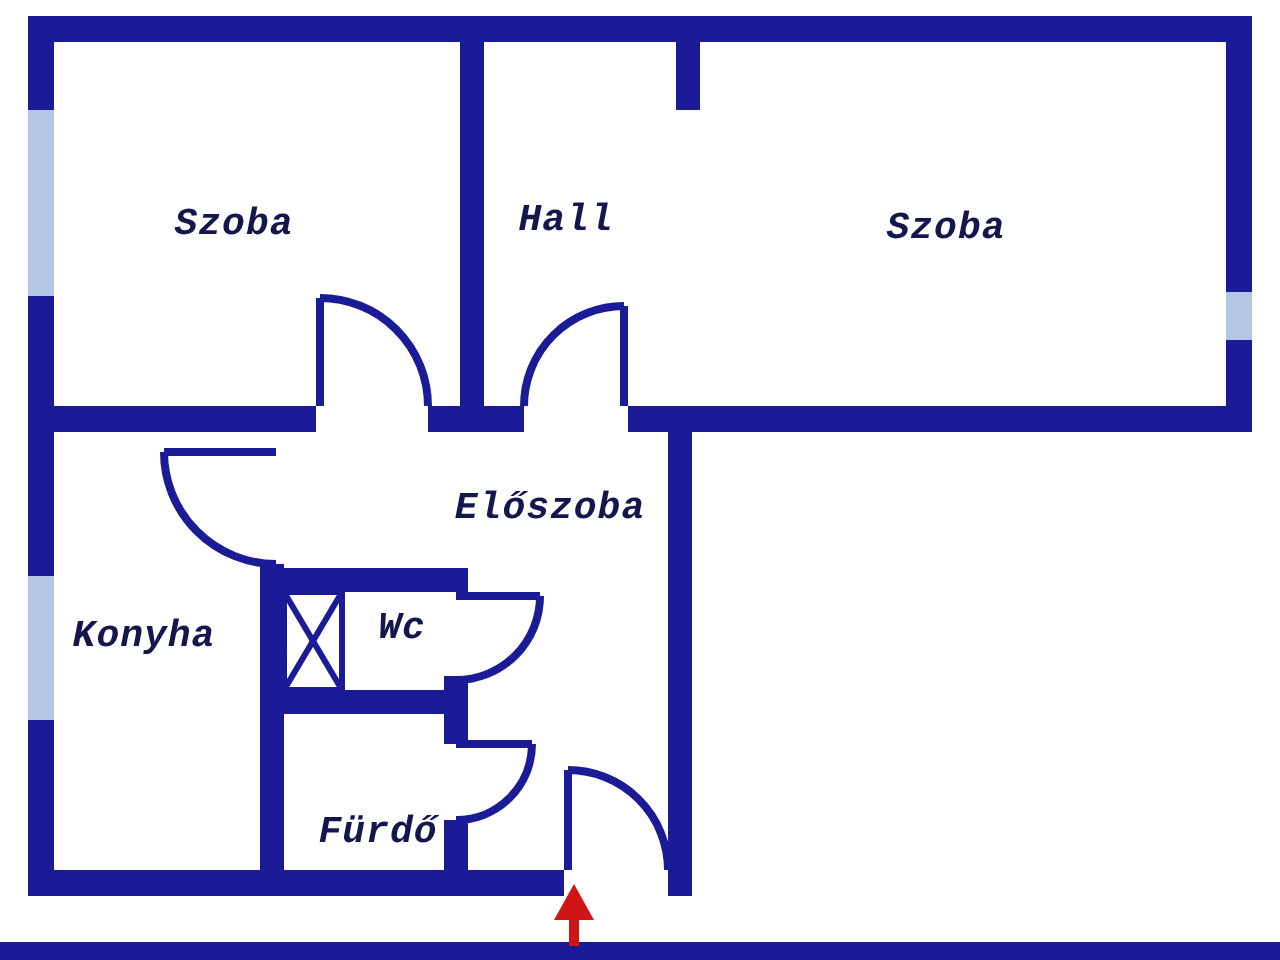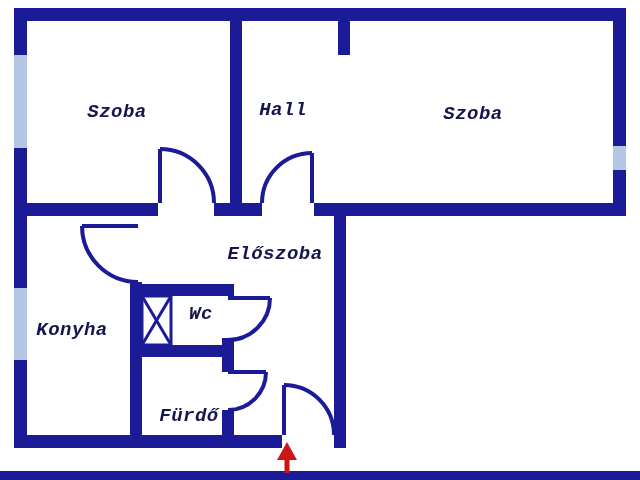--- a/index.html
+++ b/index.html
@@ -12,21 +12,21 @@
   .shaft{stroke:var(--color-wall,#1b1b97);stroke-width:3;fill:#ffffff;}
   .shaft-x{stroke:var(--color-wall,#1b1b97);stroke-width:3;}
   .arrow-shaft{stroke:var(--color-arrow,#cf1515);stroke-width:5;}
   .arrow-head{fill:var(--color-arrow,#cf1515);}
   .room-label{position:absolute;transform:translate(-50%,-50%);font-weight:bold;font-style:italic;
               font-size:19px;color:var(--color-label,#16164e);white-space:nowrap;letter-spacing:0.5px;}
   .lbl-szoba-left{left:117px;top:112px;}
   .lbl-hall{left:283px;top:110px;}
   .lbl-szoba-right{left:473px;top:114px;}
   .lbl-eloszoba{left:275px;top:254px;}
-  .lbl-konyha{left:72px;top:330px;text-align:right;}
+  .lbl-konyha{left:72px;top:318px;text-align:right;}
   .lbl-wc{left:201px;top:314px;}
   .lbl-furdo{left:189px;top:388px;margin-top:28px;}
 </style>
 </head>
 <body>
 
 <div id="stage">
 
   <svg id="plan-svg" width="640" height="480" viewBox="0 0 640 480">
 

